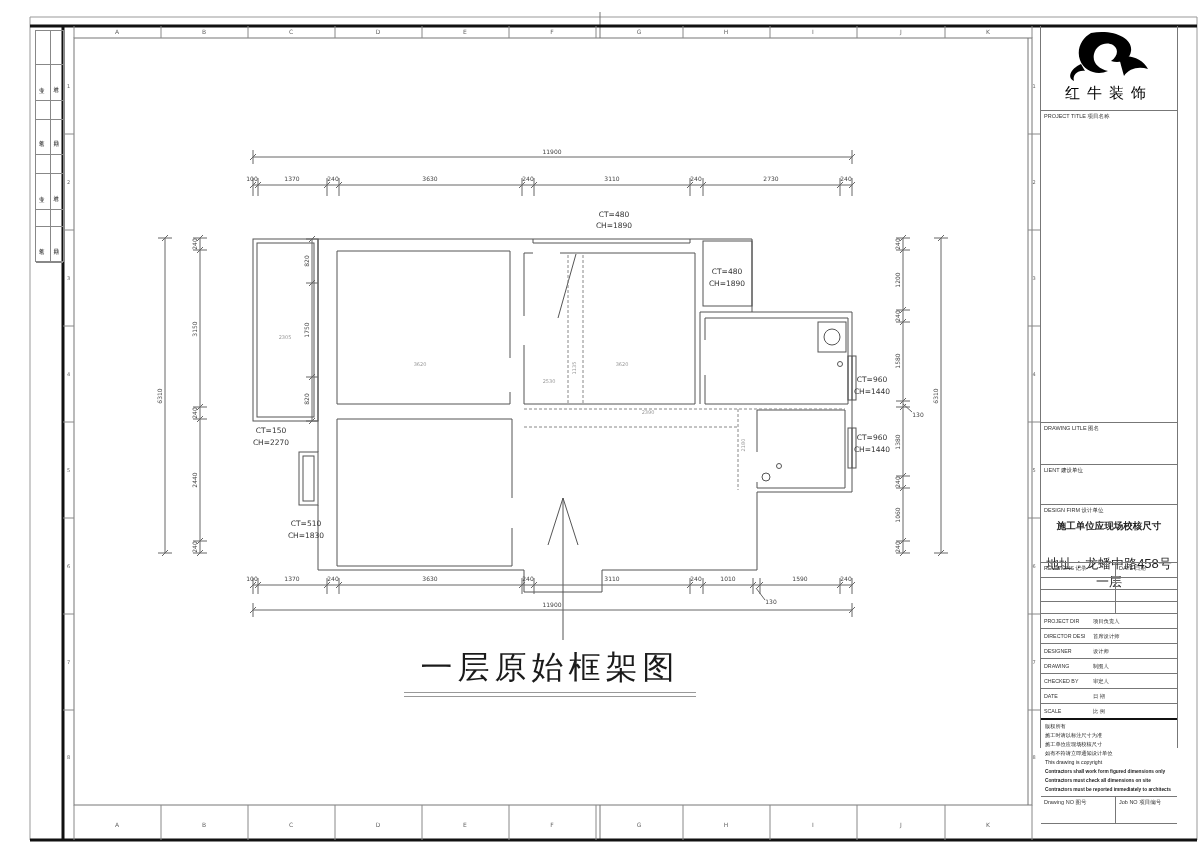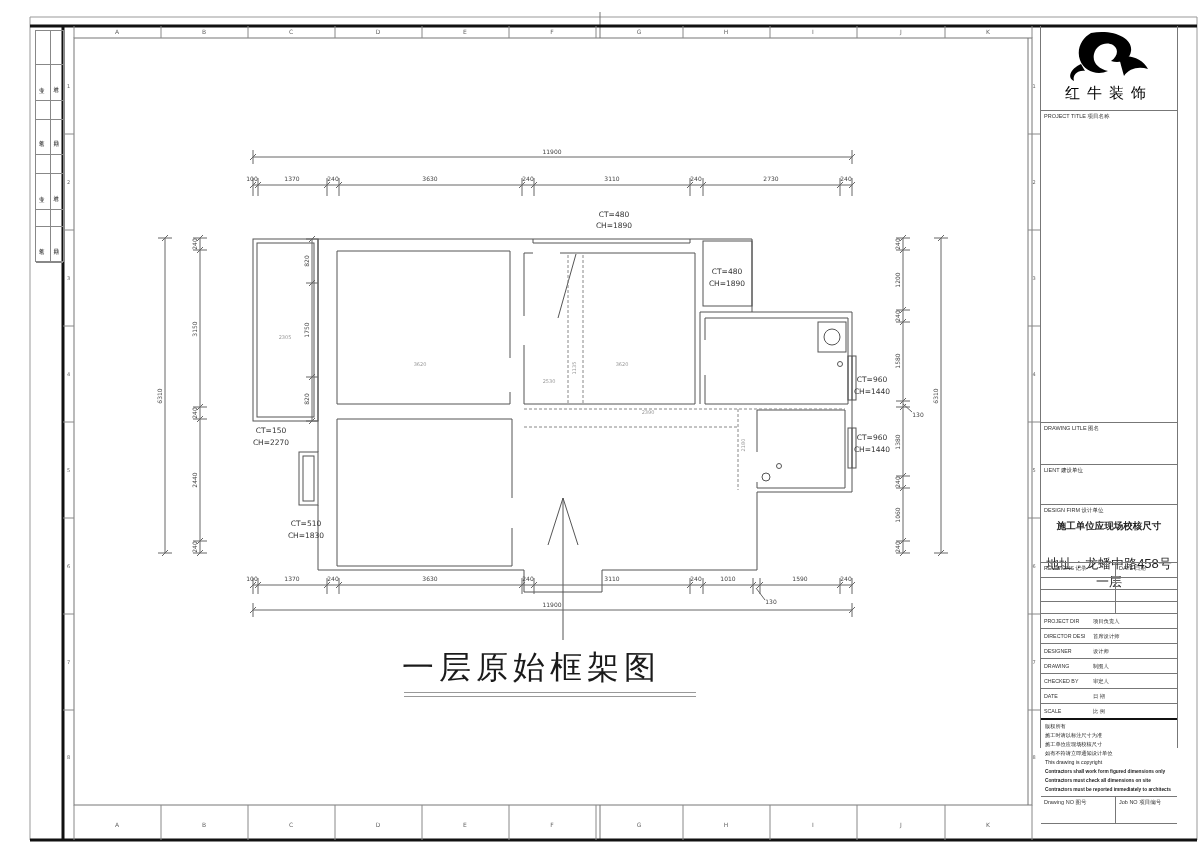--- a/index.html
+++ b/index.html
@@ -28,21 +28,21 @@
                  font-family:"Liberation Serif",serif;color:#000;}
   .tb .firm{position:absolute;left:0;right:0;text-align:center;color:#222;}
   .tb .vdiv{position:absolute;left:74px;border-left:1px solid #777;}
   .tb .prow{position:absolute;left:0;right:0;height:15px;border-top:1px solid #777;}
   .tb .prow .en{position:absolute;left:3px;top:4px;font-size:5.3px;color:#333;}
   .tb .prow .cn{position:absolute;left:52px;top:4px;font-size:5.3px;color:#333;}
   .tb .cr{position:absolute;left:4px;right:2px;}
   .tb .cr div{font-size:5.2px;line-height:9px;color:#222;white-space:nowrap;}
   .tb .cr div.en{font-weight:bold;transform:scale(.92);transform-origin:left;}
   
-  .ptitle{left:402px;top:646px;width:296px;font-size:32px;letter-spacing:5px;
+  .ptitle{left:402px;top:646px;width:296px;text-align:center;font-size:32px;letter-spacing:5px;
           font-family:"Liberation Serif","DejaVu Serif",serif;color:#1a1a1a;}
   .punder{left:404px;top:692px;width:292px;height:3px;border-top:1px solid #999;border-bottom:1px solid #999;}
 </style>
 </head>
 <body>
 
 <svg class="abs" width="1200" height="844" viewBox="0 0 1200 844">
 
   <g stroke="#999" stroke-width="1" fill="none">
     <line x1="30" y1="17" x2="1197" y2="17"></line>

